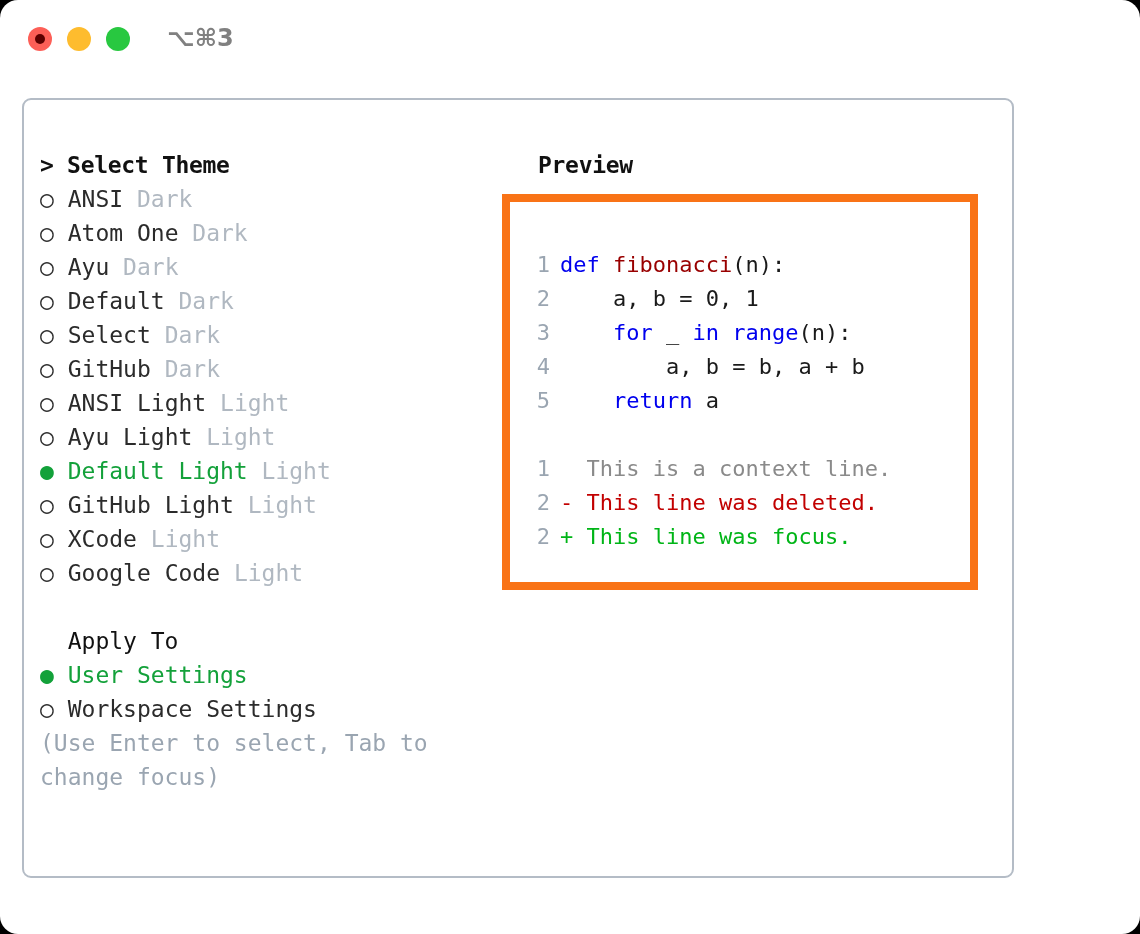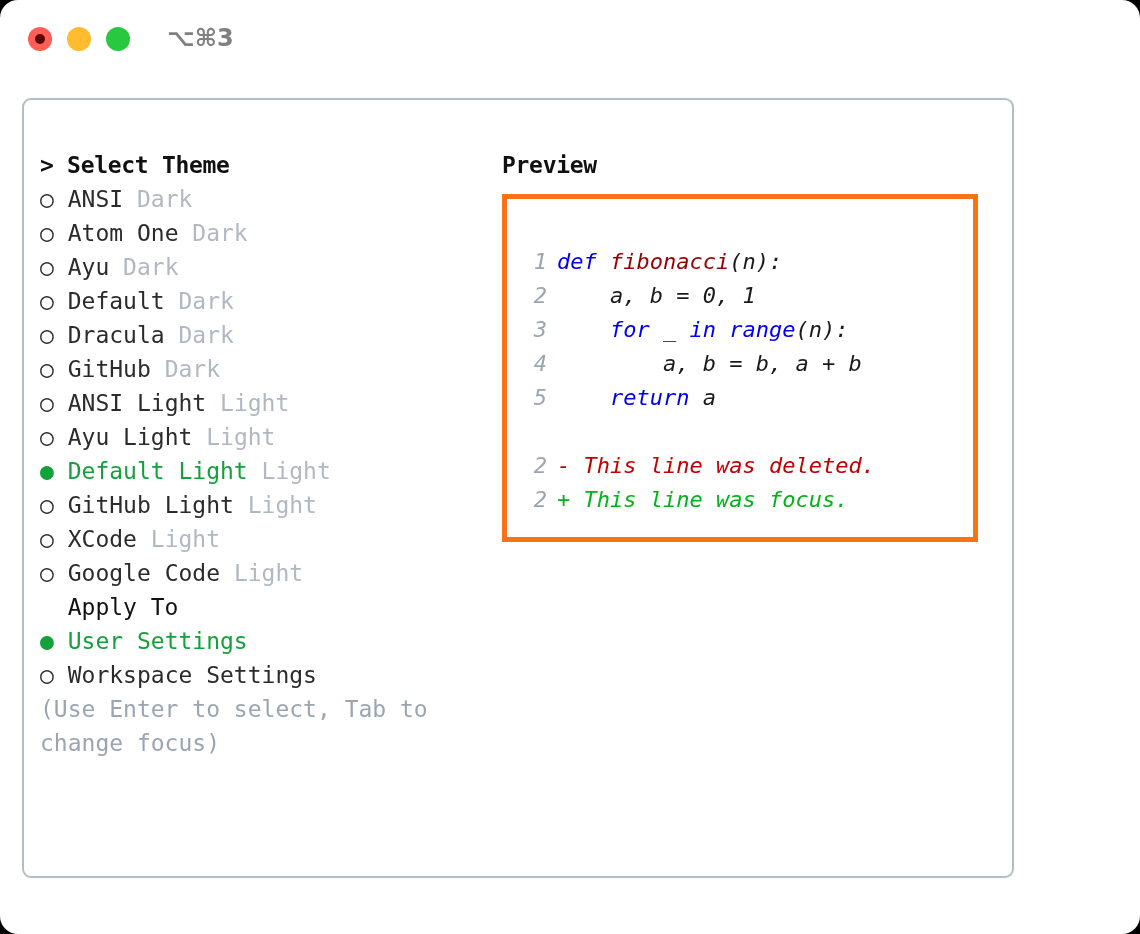--- a/index.html
+++ b/index.html
@@ -96,21 +96,21 @@
     display: block;
     white-space: pre;
   }
   .marker { display: inline; }
   .marker.off { color: #333333; }
   .marker.on  { color: #13a13a; }
   .theme-name { color: #2b2b2b; }
   .theme-row.selected .theme-name { color: #13a13a; }
   .theme-tag { color: #b0b8c1; }
 
-  #apply-block { }
+  #apply-block { margin-top: 34px; }
   #apply-to-label {
     color: #111111;
     white-space: pre;
   }
   .apply-row { white-space: pre; }
   .apply-name { color: #2b2b2b; }
   .apply-row.selected .apply-name { color: #13a13a; }
 
   #hint {
     color: #9aa5b1;
@@ -126,30 +126,30 @@
     top: 48px;
     width: 500px;
   }
   #preview-header {
     font-weight: bold;
     color: #111111;
     font-size: 23px;
     font-family: "DejaVu Sans Mono", "Liberation Mono", monospace;
     line-height: 34px;
     letter-spacing: -0.3px;
+    margin-left: 36px;
   }
   #preview-box {
     margin-top: 12px;
     width: 476px;
-    height: 348px;
-    border: 5px solid #f97316;
+    height: 396px;
+    border: 8px solid #f97316;
     box-sizing: border-box;
     position: relative;
     background: #ffffff;
-    font-style: italic;
   }
   #code-area {
     position: absolute;
     left: 14px;
     top: 46px;
     right: 8px;
   }
   .code-line {
     font-family: "DejaVu Sans Mono", "Liberation Mono", monospace;
     font-size: 22px;
@@ -187,21 +187,21 @@
 
     <div id="left-col">
 
       <div class="mono-line" id="select-theme-header">&gt; Select Theme</div>
 
       <div id="theme-list">
           <div class="mono-line theme-row"><span class="marker off">○</span><span class="theme-name"> ANSI</span><span class="theme-tag"> Dark</span></div>
           <div class="mono-line theme-row"><span class="marker off">○</span><span class="theme-name"> Atom One</span><span class="theme-tag"> Dark</span></div>
           <div class="mono-line theme-row"><span class="marker off">○</span><span class="theme-name"> Ayu</span><span class="theme-tag"> Dark</span></div>
           <div class="mono-line theme-row"><span class="marker off">○</span><span class="theme-name"> Default</span><span class="theme-tag"> Dark</span></div>
-          <div class="mono-line theme-row"><span class="marker off">○</span><span class="theme-name"> Dracula</span><span class="theme-tag"> Dark</span></div>
+          <div class="mono-line theme-row"><span class="marker off">○</span><span class="theme-name"> Select</span><span class="theme-tag"> Dark</span></div>
           <div class="mono-line theme-row"><span class="marker off">○</span><span class="theme-name"> GitHub</span><span class="theme-tag"> Dark</span></div>
           <div class="mono-line theme-row"><span class="marker off">○</span><span class="theme-name"> ANSI Light</span><span class="theme-tag"> Light</span></div>
           <div class="mono-line theme-row"><span class="marker off">○</span><span class="theme-name"> Ayu Light</span><span class="theme-tag"> Light</span></div>
           <div class="mono-line theme-row selected"><span class="marker on">●</span><span class="theme-name"> Default Light</span><span class="theme-tag"> Light</span></div>
           <div class="mono-line theme-row"><span class="marker off">○</span><span class="theme-name"> GitHub Light</span><span class="theme-tag"> Light</span></div>
           <div class="mono-line theme-row"><span class="marker off">○</span><span class="theme-name"> XCode</span><span class="theme-tag"> Light</span></div>
           <div class="mono-line theme-row"><span class="marker off">○</span><span class="theme-name"> Google Code</span><span class="theme-tag"> Light</span></div>
         </div>
 
       <div id="apply-block">
@@ -222,20 +222,21 @@
         <div id="code-area">
           <div id="code-lines">
               <div class="code-line"><span class="gutter">1</span><span class="tok-kw">def </span><span class="tok-fn">fibonacci</span><span class="tok-plain">(n):</span></div>
               <div class="code-line"><span class="gutter">2</span><span class="tok-plain">    a, b = 0, 1</span></div>
               <div class="code-line"><span class="gutter">3</span><span class="tok-plain">    </span><span class="tok-kw">for</span><span class="tok-plain"> _ </span><span class="tok-kw">in </span><span class="tok-kw">range</span><span class="tok-plain">(n):</span></div>
               <div class="code-line"><span class="gutter">4</span><span class="tok-plain">        a, b = b, a + b</span></div>
               <div class="code-line"><span class="gutter">5</span><span class="tok-plain">    </span><span class="tok-kw">return</span><span class="tok-plain"> a</span></div>
             </div>
           <div class="diff-gap"></div>
           <div id="diff-lines">
+              <div class="code-line"><span class="gutter">1</span><span class="diff-context"> </span><span class="diff-context"> This is a context line.</span></div>
               <div class="code-line"><span class="gutter">2</span><span class="diff-del">-</span><span class="diff-del"> This line was deleted.</span></div>
               <div class="code-line"><span class="gutter">2</span><span class="diff-add">+</span><span class="diff-add"> This line was focus.</span></div>
             </div>
         </div>
       </div>
     </div>
 
   </div>
 </div>
 

